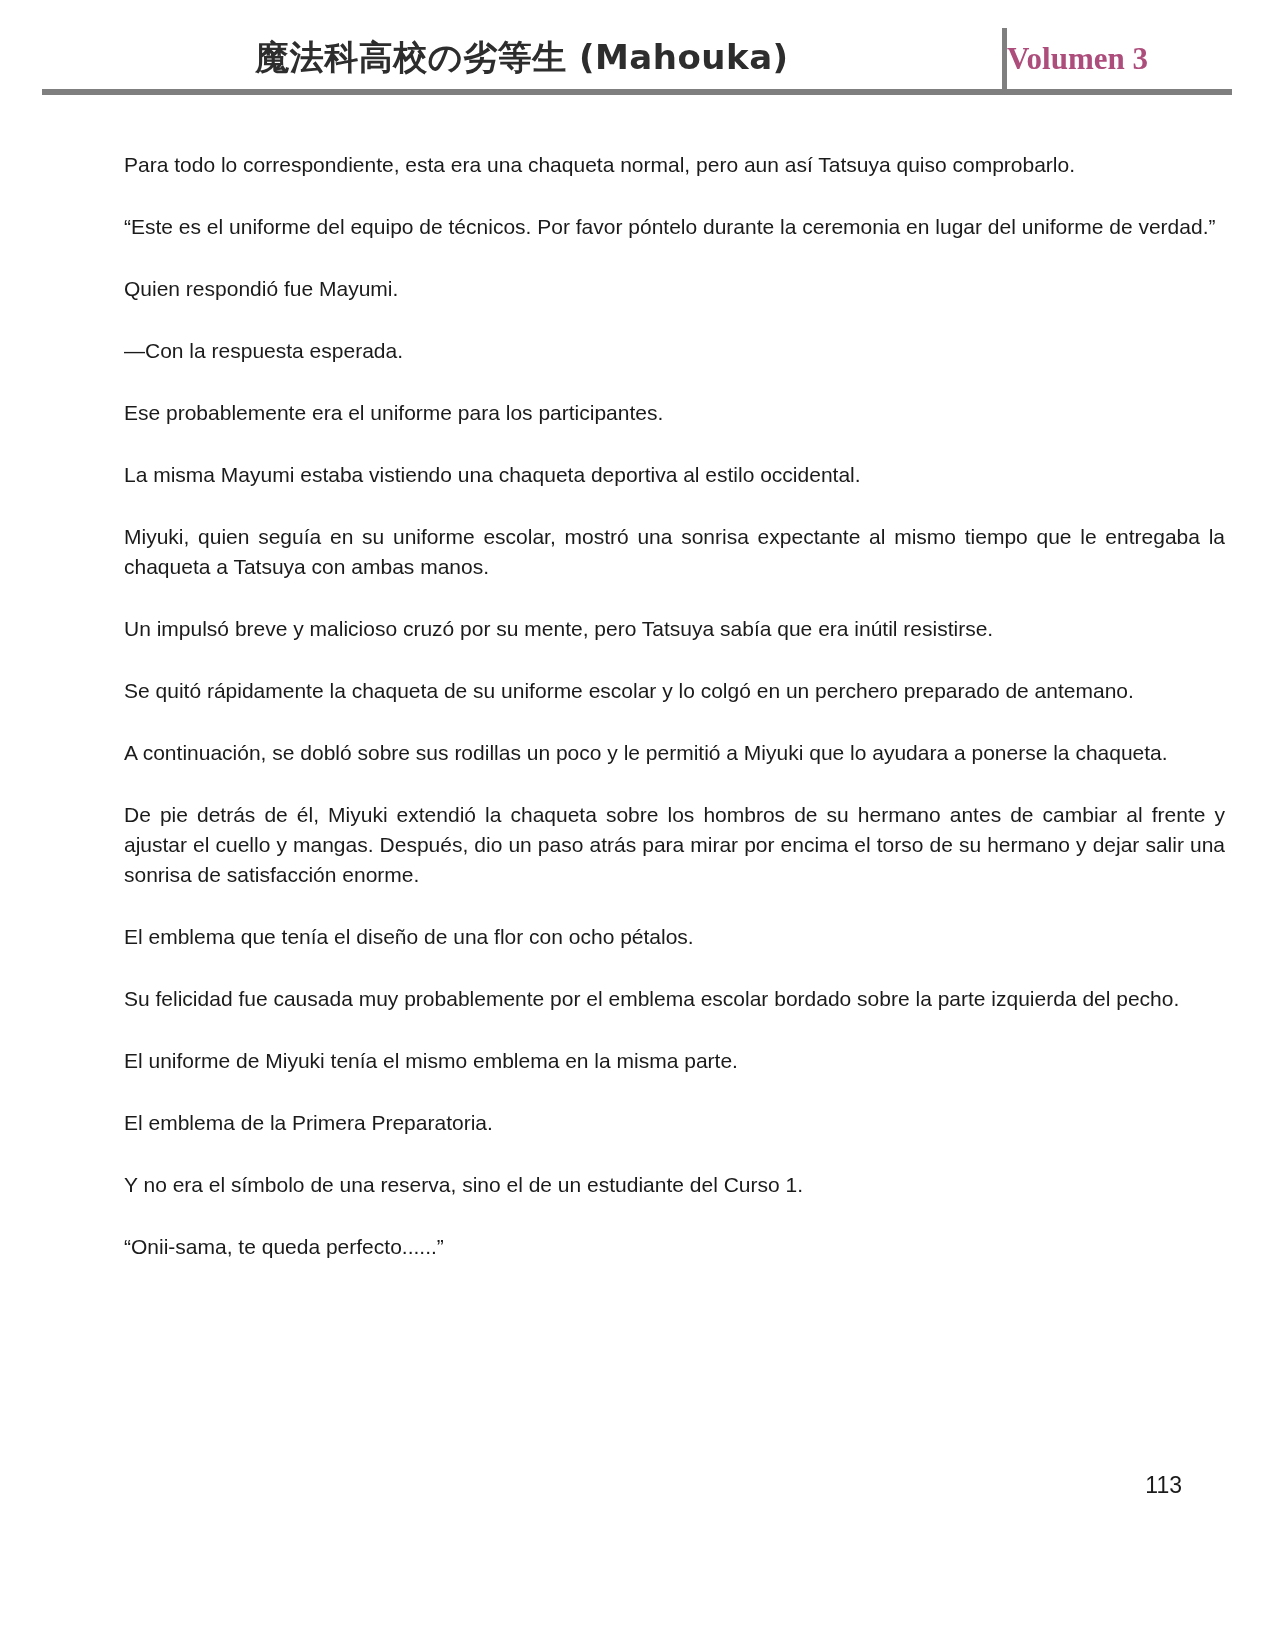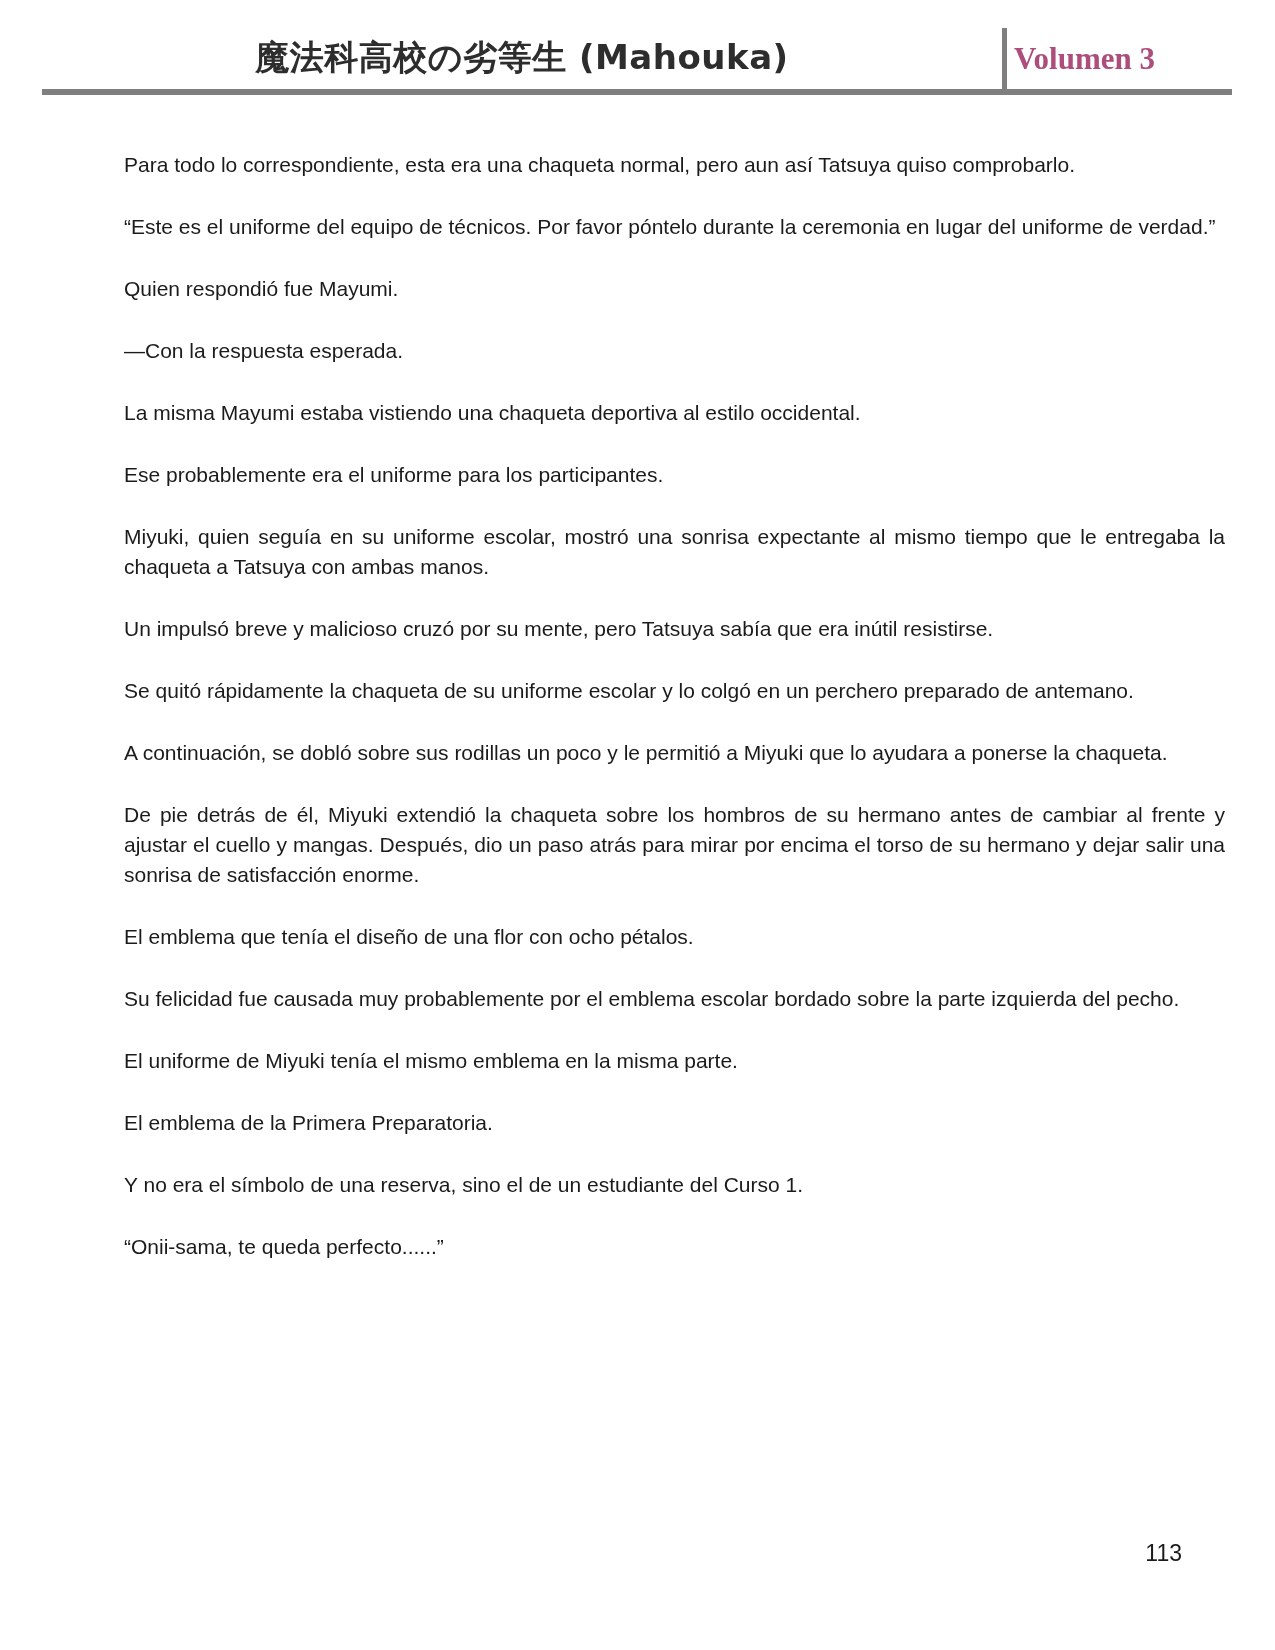--- a/index.html
+++ b/index.html
@@ -41,21 +41,21 @@
     letter-spacing: 0.5px;
     white-space: nowrap;
     text-align: right;
   }
   .header-right {
     width: 230px;
     height: 61px;
     border-left: 5px solid #7f7f7f;
     display: flex;
     align-items: center;
-    padding-left: 7px;
+    padding-left: 0;
     box-sizing: border-box;
   }
   .volume-label {
     font-family: "Liberation Serif", "DejaVu Serif", serif;
     font-size: 31px;
     font-weight: 700;
     color: #ad4d7c;
     white-space: nowrap;
   }
   
@@ -69,21 +69,21 @@
   .content p {
     margin: 0 0 32px 0;
     font-size: 21px;
     line-height: 30px;
     text-align: justify;
     color: #1b1b1b;
   }
   
   .page-number {
     position: absolute;
-    top: 1540px;
+    top: 1472px;
     right: 93px;
     font-size: 23px;
     color: #1b1b1b;
   }
 </style>
 </head>
 <body>
 
 <div class="page">
 
@@ -94,22 +94,22 @@
     <div class="header-right">
       <span class="volume-label">Volumen 3</span>
     </div>
   </div>
 
   <div class="content">
     <p>Para todo lo correspondiente, esta era una chaqueta normal, pero aun así Tatsuya quiso comprobarlo.</p>
     <p>“Este es el uniforme del equipo de técnicos. Por favor póntelo durante la ceremonia en lugar del uniforme de verdad.”</p>
     <p>Quien respondió fue Mayumi.</p>
     <p>—Con la respuesta esperada.</p>
+    <p>Ese probablemente era el uniforme para los participantes.</p>
     <p>La misma Mayumi estaba vistiendo una chaqueta deportiva al estilo occidental.</p>
-    <p>Ese probablemente era el uniforme para los participantes.</p>
     <p>Miyuki, quien seguía en su uniforme escolar, mostró una sonrisa expectante al mismo tiempo que le entregaba la chaqueta a Tatsuya con ambas manos.</p>
     <p>Un impulsó breve y malicioso cruzó por su mente, pero Tatsuya sabía que era inútil resistirse.</p>
     <p>Se quitó rápidamente la chaqueta de su uniforme escolar y lo colgó en un perchero preparado de antemano.</p>
     <p>A continuación, se dobló sobre sus rodillas un poco y le permitió a Miyuki que lo ayudara a ponerse la chaqueta.</p>
     <p>De pie detrás de él, Miyuki extendió la chaqueta sobre los hombros de su hermano antes de cambiar al frente y ajustar el cuello y mangas. Después, dio un paso atrás para mirar por encima el torso de su hermano y dejar salir una sonrisa de satisfacción enorme.</p>
     <p>El emblema que tenía el diseño de una flor con ocho pétalos.</p>
     <p>Su felicidad fue causada muy probablemente por el emblema escolar bordado sobre la parte izquierda del pecho.</p>
     <p>El uniforme de Miyuki tenía el mismo emblema en la misma parte.</p>
     <p>El emblema de la Primera Preparatoria.</p>
     <p>Y no era el símbolo de una reserva, sino el de un estudiante del Curso 1.</p>

